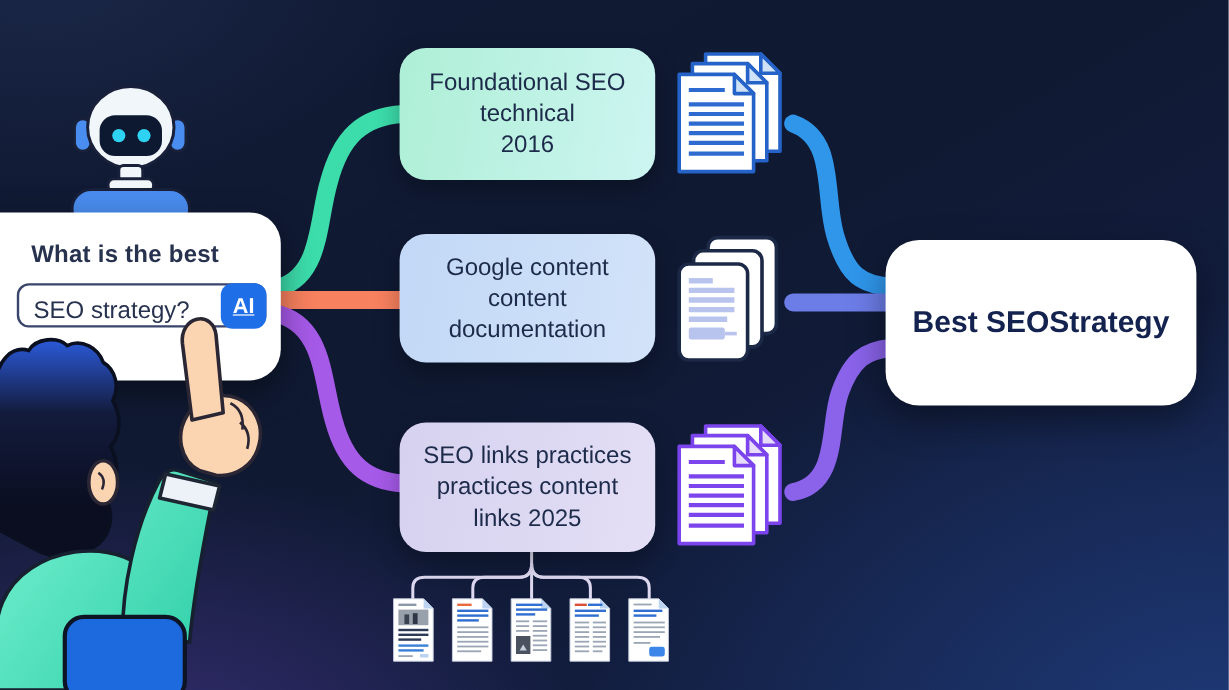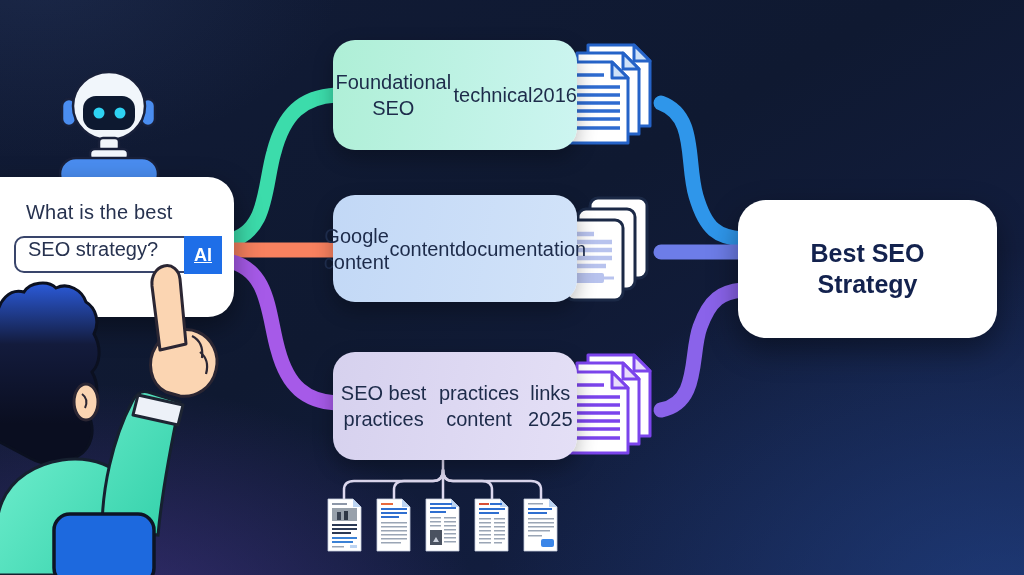--- a/index.html
+++ b/index.html
@@ -19,53 +19,53 @@
   .layer-front { z-index:6; pointer-events:none; }
 
   
   .query-card {
     position:absolute; z-index:4; left:-36px; top:177px; width:270px; height:140px;
     background:#ffffff; border-radius:26px;
     box-shadow:0 10px 28px rgba(0,0,0,.40);
   }
   .query-question {
     position:absolute; left:62px; top:24px;
-    font-size:20px; font-weight:400; color:#27324f; letter-spacing:.2px;
+    font-size:20px; font-weight:700; color:#27324f; letter-spacing:.2px;
   }
   .searchbar {
     position:absolute; left:50px; top:59px; width:208px; height:37px;
     background:#fff; border:2.5px solid #39456b; border-radius:10px;
-    display:flex; align-items:flex-start;
+    display:flex; align-items:flex-end;
   }
   .search-text {
     padding-left:12px; font-size:20px; font-weight:500; color:#27324f; white-space:nowrap;
   }
   .ai-btn {
     position:absolute; right:-2px; top:-2px; width:38px; height:38px;
-    background:#1e6ee8; border-radius:0; color:#ffffff;
+    background:#1e6ee8; border-radius:10px; color:#ffffff;
     font-size:18px; font-weight:700;
     display:flex; align-items:center; justify-content:center;text-decoration:underline;
   }
 
   
   .node {
-    position:absolute; z-index:3; width:244px;
-    display:flex; align-items:center; justify-content:center;
+    position:absolute; z-index:3; width:213px;
+    display:flex; flex-direction:column; align-items:center; justify-content:center;
     border-radius:22px; text-align:center;
     font-size:20px; font-weight:500; color:#1d2b4a; line-height:26px;
     box-shadow:0 8px 20px rgba(0,0,0,.28);
   }
   .node-1 { left:333px; top:40px;  height:110px; background:linear-gradient(100deg,#aeefd6 0%,#cdf5f1 100%); }
   .node-2 { left:333px; top:195px; height:107px; background:linear-gradient(100deg,#c2d8f6 0%,#d2e3f9 100%); }
   .node-3 { left:333px; top:352px; height:108px; background:linear-gradient(100deg,#d6d1ee 0%,#e4dff6 100%); }
 
   .result-node {
     position:absolute; z-index:3; left:738px; top:200px; width:259px; height:138px;
     background:#ffffff; border-radius:28px;
-    display:flex; flex-direction:column; align-items:center; justify-content:center;
+    display:flex; flex-direction:row; align-items:center; justify-content:center;
     font-size:25px; font-weight:700; color:#13224e; line-height:31px; text-align:center;
     box-shadow:0 12px 30px rgba(0,0,0,.40);
   }
 </style>
 </head>
 <body>
 
 <div class="canvas">
 
   <svg class="layer-back" width="1024" height="575" viewBox="0 0 1024 575">
@@ -284,21 +284,21 @@
     <div>2016</div>
   </div>
 
   <div class="node node-2">
     <div>Google content</div>
     <div>content</div>
     <div>documentation</div>
   </div>
 
   <div class="node node-3">
-    <div>SEO best practices</div>
+    <div>SEO links practices</div>
     <div>practices content</div>
     <div>links 2025</div>
   </div>
 
   <div class="result-node">
     <div>Best SEO</div>
     <div>Strategy</div>
   </div>
 
   <svg class="layer-front" width="1024" height="575" viewBox="0 0 1024 575">

